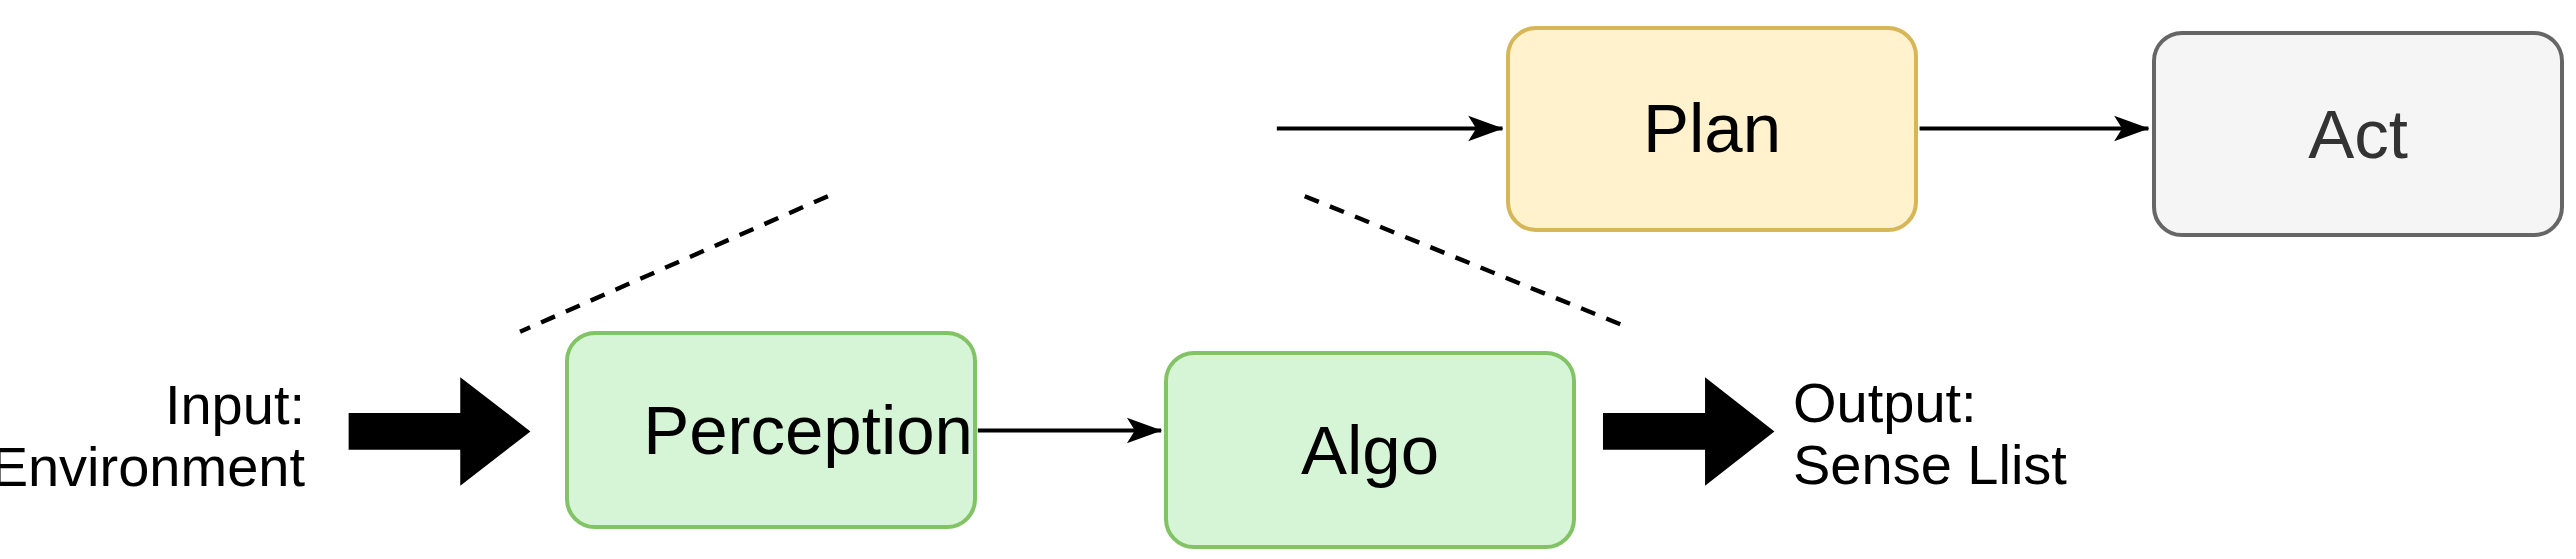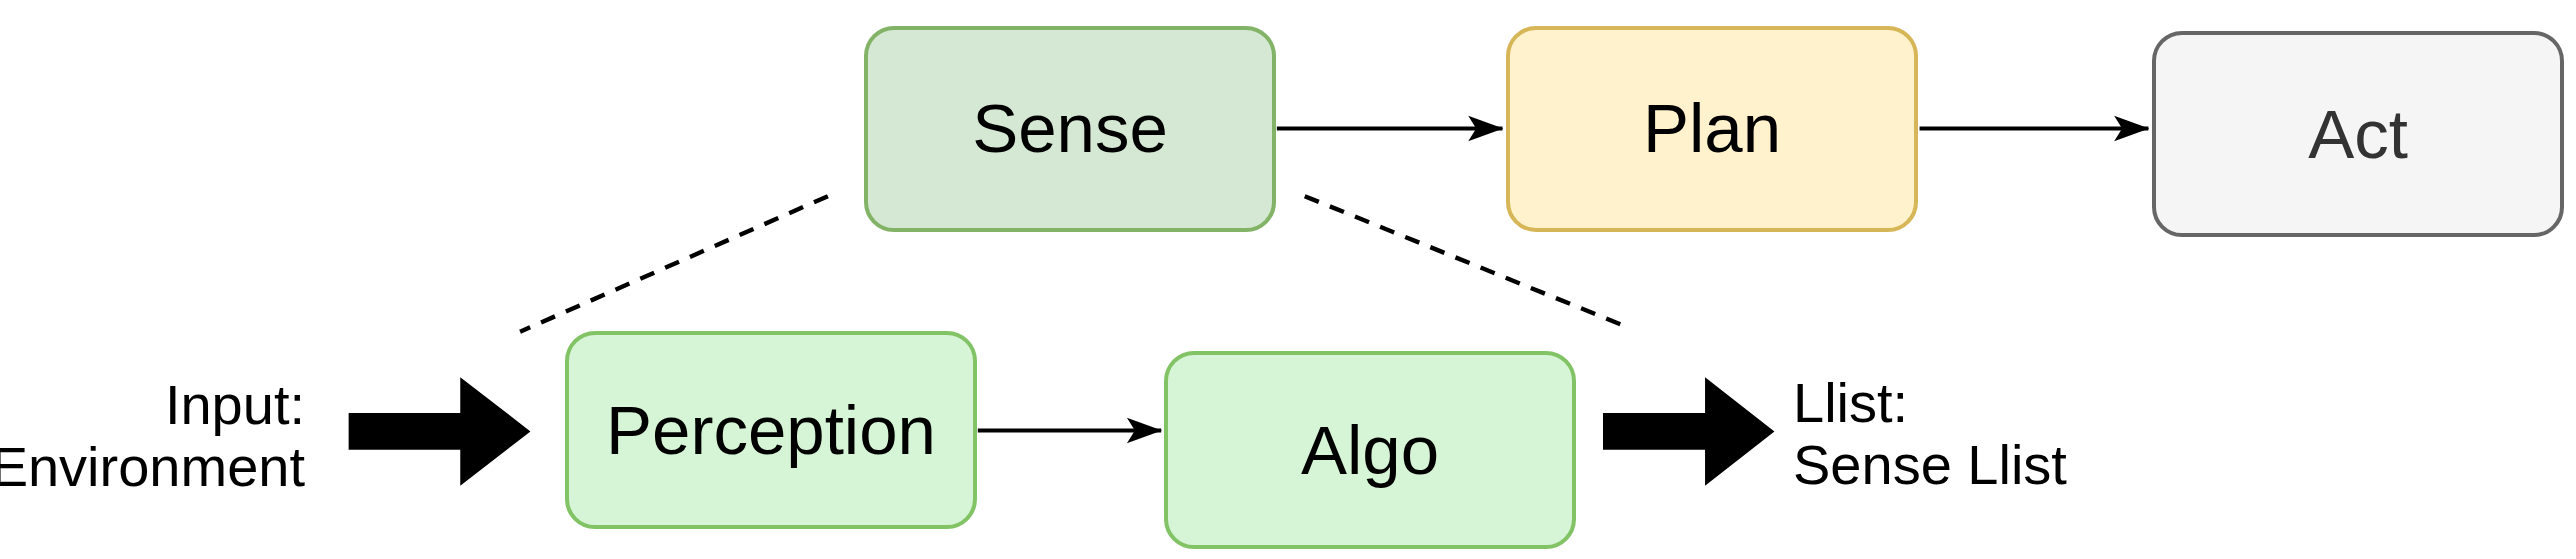--- a/index.html
+++ b/index.html
@@ -27,21 +27,21 @@
     display: flex;
     align-items: center;
     justify-content: center;
     font-size: 69px;
     color: #000000;
     white-space: nowrap;
   }
   .node-sense      { left: 864px; top: 25.5px;  background: var(--sense-fill); border-color: var(--sense-border); }
   .node-plan       { left: 1506px; top: 25.5px;  background: var(--plan-fill);  border-color: var(--plan-border); }
   .node-act        { left: 2152px; top: 31px;  background: var(--act-fill);   border-color: var(--act-border); color: var(--act-text); }
-  .node-perception { left: 565px;  top: 331px; height: 198px; background: var(--sub-fill); border-color: var(--sub-border); }
+  .node-perception { left: 565px;  top: 331px; height: 198px; background: var(--sub-fill); border-color: var(--sub-border); justify-content: flex-end; }
   .node-algo       { left: 1164px; top: 331px; height: 198px; background: var(--sub-fill); border-color: var(--sub-border); margin-top: 20px; }
 
   .side-label {
     position: absolute;
     font-size: 56px;
     line-height: 62px;
     color: #000000;
     white-space: nowrap;
   }
   .input-label  { right: 2271px; top: 374px; text-align: right; }
@@ -63,39 +63,36 @@
     <line x1="2407" y1="161" x2="2694" y2="161" stroke="#000000" stroke-width="5" marker-end="url(#ah)"></line>
     <line x1="1226" y1="540" x2="1456" y2="540" stroke="#000000" stroke-width="5" marker-end="url(#ah)"></line>
 
     <line x1="1038" y1="246" x2="652" y2="416" stroke="#000000" stroke-width="5.5" stroke-dasharray="19 15"></line>
     <line x1="1636" y1="246" x2="2045" y2="412" stroke="#000000" stroke-width="5.5" stroke-dasharray="19 15"></line>
 
     <path fill="#000000" d="M437,518 L577,518 L577,473 L665,541 L577,609 L577,564 L437,564 Z"></path>
     <path fill="#000000" d="M2010,518 L2138,518 L2138,473 L2225,541 L2138,609 L2138,564 L2010,564 Z"></path>
   </svg>
 
-  <div class="node node-sense">
-    <span>Sense</span>
-  </div>
   <div class="node node-plan">
     <span>Plan</span>
   </div>
   <div class="node node-act">
     <span>Act</span>
   </div>
   <div class="node node-perception">
     <span>Perception</span>
   </div>
   <div class="node node-algo">
     <span>Algo</span>
   </div>
 
   <div class="side-label input-label">
     <div>Input:</div>
     <div>Environment</div>
   </div>
   <div class="side-label output-label">
-    <div>Llist:</div>
+    <div>Output:</div>
     <div>Sense Llist</div>
   </div>
 
 </div>
 
 
 </body></html>

